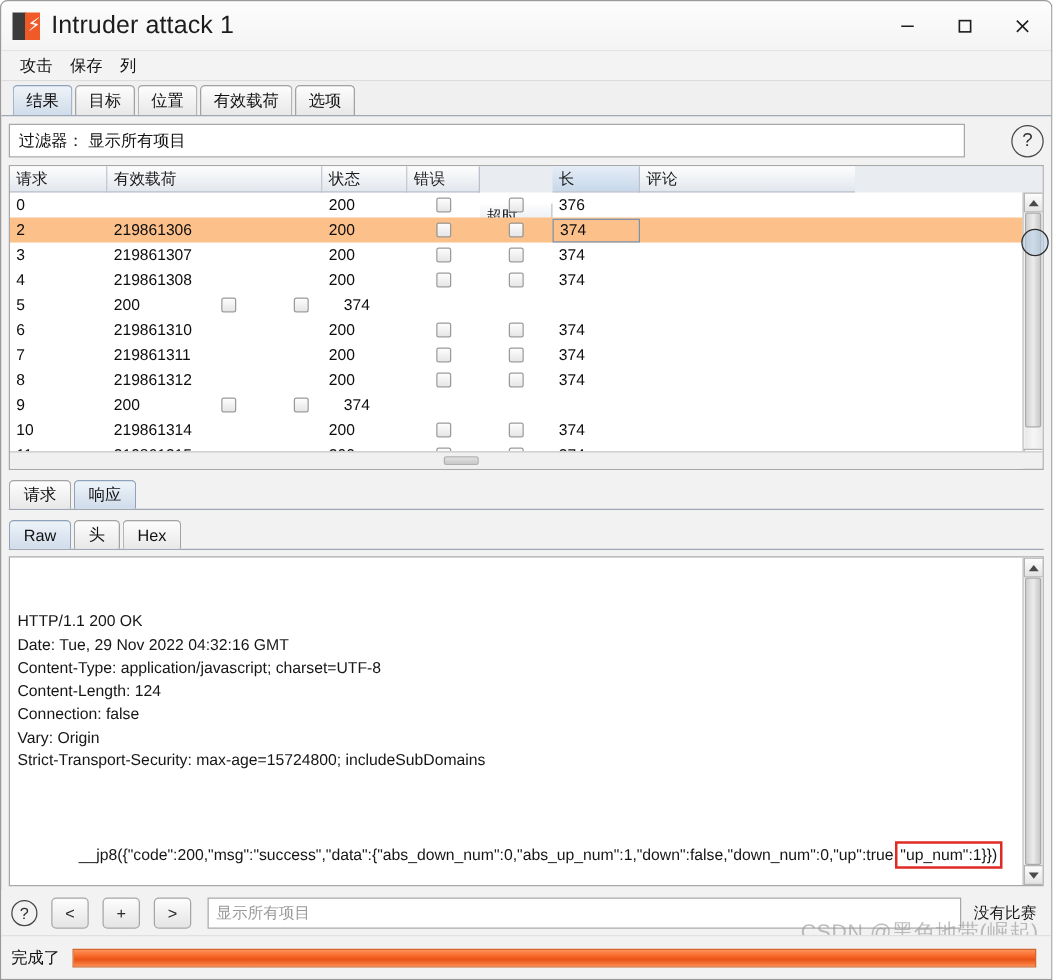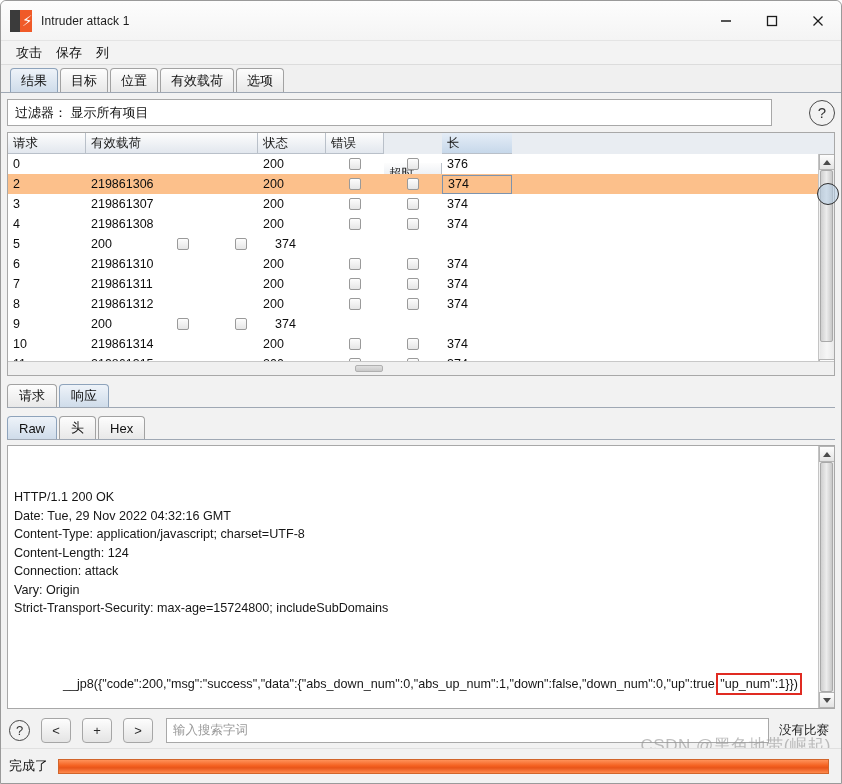--- a/index.html
+++ b/index.html
@@ -37,21 +37,21 @@
   }
   .app-icon .org {
     position: absolute; left: 10px; top: 0;
     width: 12px; height: 22px; background: #f05a28;
   }
   .app-icon .bolt {
     position: absolute; left: 12px; top: 3px;
     font-size: 15px; line-height: 15px; color: #fff; font-weight: bold;
   }
   .title-text {
-    font-size: 12px; color: #1c1c1c; letter-spacing: .1px;
+    font-size: 20px; color: #1c1c1c; letter-spacing: .1px;
   }
   .wincontrols { position: absolute; right: 0; top: 0; height: 40px; display: flex; }
   .wc { width: 46px; height: 40px; display: flex; align-items: center; justify-content: center;
         font-size: 15px; color: #202020; }
   .wc svg { display:block; }
 
   
   .menubar {
     height: 24px; background: #f3f3f3;
     display: flex; align-items: center; padding-left: 8px;
@@ -332,20 +332,23 @@
         <div class="th" style="width: 58px;">
           <span>错误</span>
         </div>
         <div class="th" style="width: 58px; margin-top: 30px;">
           <span>超时</span>
         </div>
         <div class="th sorted" style="width: 70px;">
           <span>长</span>
           <span class="sortcaret"></span>
         </div>
+        <div class="th" style="width: 172px;">
+          <span>评论</span>
+        </div>
       </div>
     <div class="tbody">
         <div class="trow">
           <div class="td" style="width: 78px;">0</div>
           <div class="td" style="width: 172px;"></div>
           <div class="td" style="width: 68px;">200</div>
           <div class="td center" style="width: 58px;">
             <div class="chk"></div>
           </div>
           <div class="td center" style="width: 58px;">
@@ -506,21 +509,21 @@
   </div>
 
   <div class="subtabstrip2">
     <div class="subtab active">Raw</div>
     <div class="subtab">头</div>
     <div class="subtab">Hex</div>
   </div>
 
   <div class="respwrap">
     <div class="resptext">
-      <div><div>HTTP/1.1 200 OK</div><div>Date: Tue, 29 Nov 2022 04:32:16 GMT</div><div>Content-Type: application/javascript; charset=UTF-8</div><div>Content-Length: 124</div><div>Connection: attack</div><div>Vary: Origin</div><div>Strict-Transport-Security: max-age=15724800; includeSubDomains</div></div>
+      <div><div>HTTP/1.1 200 OK</div><div>Date: Tue, 29 Nov 2022 04:32:16 GMT</div><div>Content-Type: application/javascript; charset=UTF-8</div><div>Content-Length: 124</div><div>Connection: false</div><div>Vary: Origin</div><div>Strict-Transport-Security: max-age=15724800; includeSubDomains</div></div>
       <div class="bodyline">
         <span>__jp8({"code":200,"msg":"success","data":{"abs_down_num":0,"abs_up_num":1,"down":false,"down_num":0,"up":true,</span><span class="hl-red" style="border-color: rgb(224, 43, 34);">"up_num":1}})</span>
       </div>
     </div>
     <div class="vscroll-outer" style="top:0;">
       <div class="sbtn">
           <span class="up"></span>
         </div>
       <div class="strack">
         <div class="sthumb" style="height:100%;"></div>
@@ -530,21 +533,21 @@
         </div>
     </div>
   </div>
 
   <div class="searchbar">
     <div class="sb-help">?</div>
     <div class="navbtn">&lt;</div>
     <div class="navbtn">+</div>
     <div class="navbtn">&gt;</div>
     <div class="searchinput">
-      <span>输入搜索字词</span>
+      <span>显示所有项目</span>
     </div>
     <div class="nomatch">没有比赛</div>
   </div>
 
   <div class="watermark">CSDN @黑色地带(崛起)</div>
 
   <div class="statusbar">
     <div class="status-label">完成了</div>
     <div class="progress-outer">
       <div class="progress-fill" style="width: 100%;"></div>

